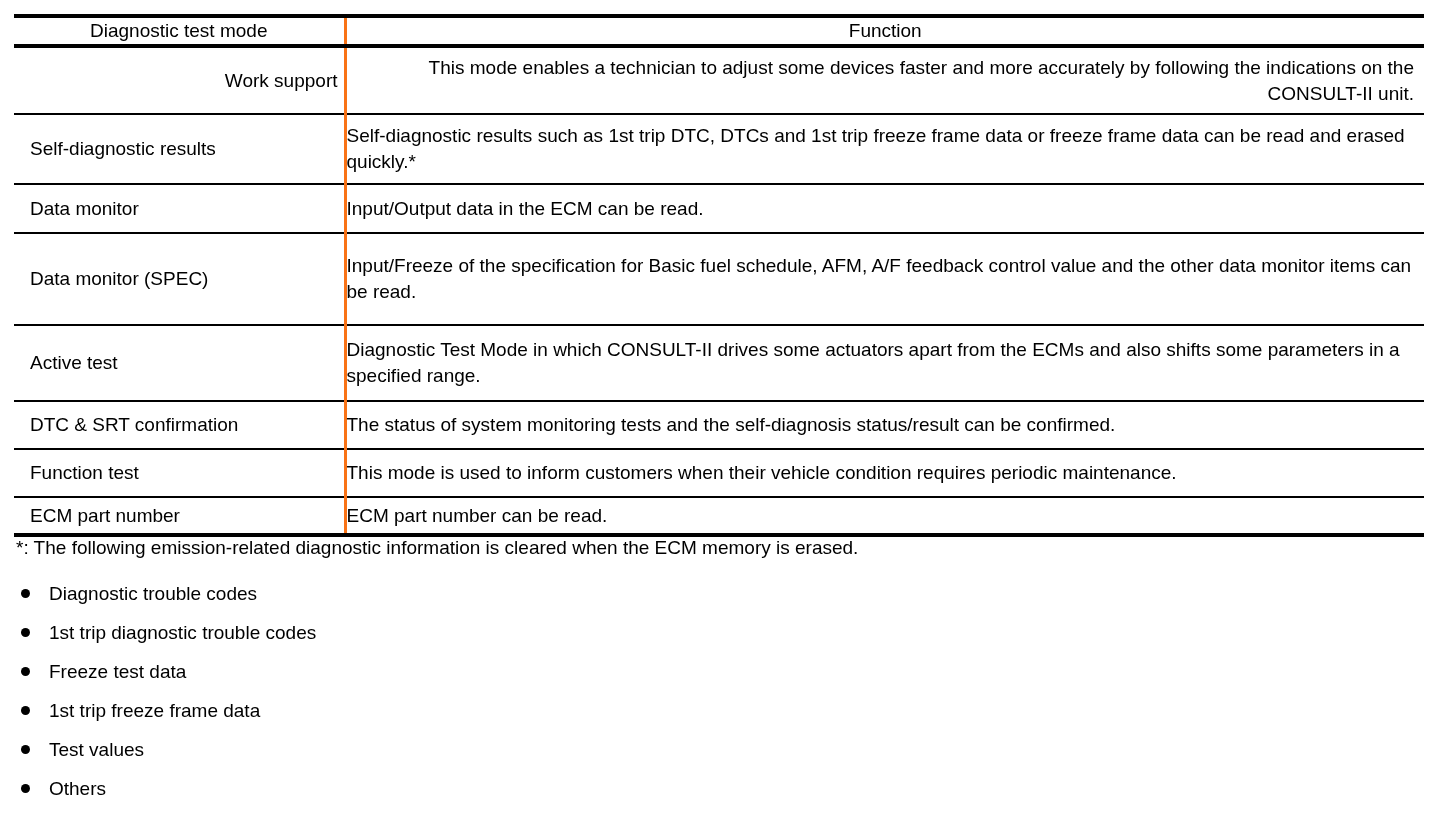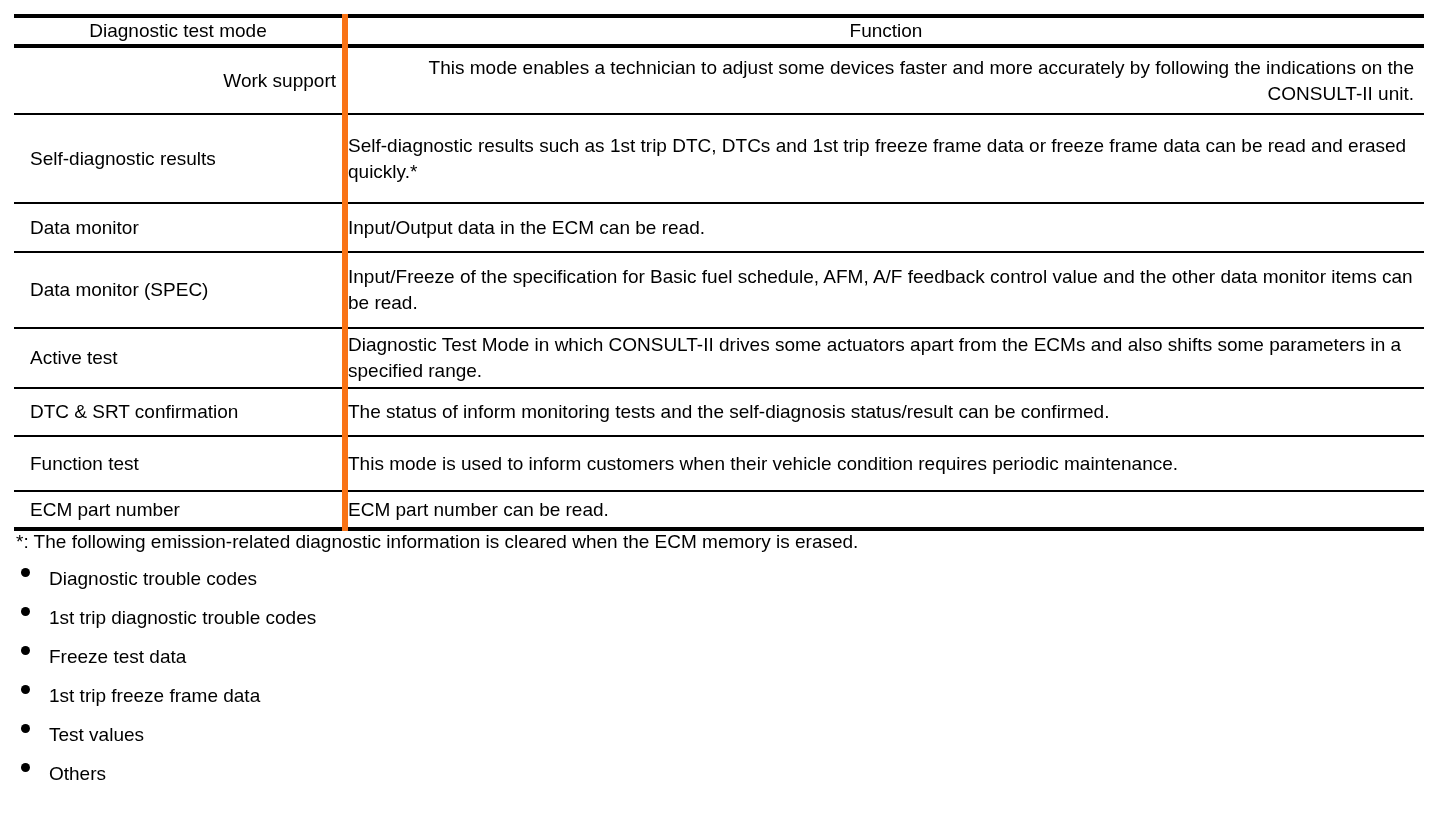--- a/index.html
+++ b/index.html
@@ -19,21 +19,21 @@
     width: 1410px;
     border-collapse: collapse;
     table-layout: fixed;
   }
   table.diag col.c1 { width: 331px; }
   table.diag col.c2 { width: 1079px; }
   
   table.diag { border-top: 4px solid #000; border-bottom: 4px solid #000; }
   table.diag thead th { border-bottom: 4px solid #000; }
   table.diag td, table.diag th { border-bottom: 2px solid #000; }
-  table.diag td.mode, table.diag th.mode-h { border-right: 6px solid #f97316; }
+  table.diag td.mode, table.diag th.mode-h { border-right: 3px solid #f97316; }
   table.diag tbody tr:last-child td { border-bottom: none; }
   table.diag th {
     font-weight: normal;
     text-align: center;
     height: 30px;
     vertical-align: middle;
     font-size: 19px;
   }
   table.diag td {
     vertical-align: middle;
@@ -48,21 +48,21 @@
     font-size: 19px;
     line-height: 22px;
   }
   ul.emission-list {
     list-style: none;
     margin-top: 15px;
   }
   ul.emission-list li {
     height: 39px;
     display: flex;
-    align-items: flex-start;
+    align-items: center;
   }
   .bullet-dot {
     display: inline-block;
     width: 9px;
     height: 9px;
     border-radius: 50%;
     background: #000;
     margin-left: 7px;
     margin-right: 19px;
     flex: 0 0 auto;
@@ -82,41 +82,41 @@
       <tr>
         <th class="mode-h">Diagnostic test mode</th>
         <th>Function</th>
       </tr>
     </thead>
     <tbody>
       <tr style="height:68px;text-align:right;">
         <td class="mode">Work support</td>
         <td class="func">This mode enables a technician to adjust some devices faster and more accurately by following the indications on the CONSULT-II unit.</td>
       </tr>
-      <tr style="height:89px;">
+      <tr style="height:70px;">
         <td class="mode">Self-diagnostic results</td>
         <td class="func">Self-diagnostic results such as 1st trip DTC, DTCs and 1st trip freeze frame data or freeze frame data can be read and erased quickly.*</td>
       </tr>
       <tr style="height:49px;">
         <td class="mode">Data monitor</td>
         <td class="func">Input/Output data in the ECM can be read.</td>
       </tr>
-      <tr style="height:76px;">
+      <tr style="height:92px;">
         <td class="mode">Data monitor (SPEC)</td>
         <td class="func">Input/Freeze of the specification for Basic fuel schedule, AFM, A/F feedback control value and the other data monitor items can be read.</td>
       </tr>
-      <tr style="height:60px;">
+      <tr style="height:76px;">
         <td class="mode">Active test</td>
         <td class="func">Diagnostic Test Mode in which CONSULT-II drives some actuators apart from the ECMs and also shifts some parameters in a specified range.</td>
       </tr>
       <tr style="height:48px;">
         <td class="mode">DTC &amp; SRT confirmation</td>
-        <td class="func">The status of inform monitoring tests and the self-diagnosis status/result can be confirmed.</td>
+        <td class="func">The status of system monitoring tests and the self-diagnosis status/result can be confirmed.</td>
       </tr>
-      <tr style="height:55px;margin-top:40px;">
+      <tr style="height:48px;margin-top:40px;">
         <td class="mode">Function test</td>
         <td class="func">This mode is used to inform customers when their vehicle condition requires periodic maintenance.</td>
       </tr>
       <tr style="height:38px;">
         <td class="mode">ECM part number</td>
         <td class="func">ECM part number can be read.</td>
       </tr>
     </tbody>
   </table>
 

